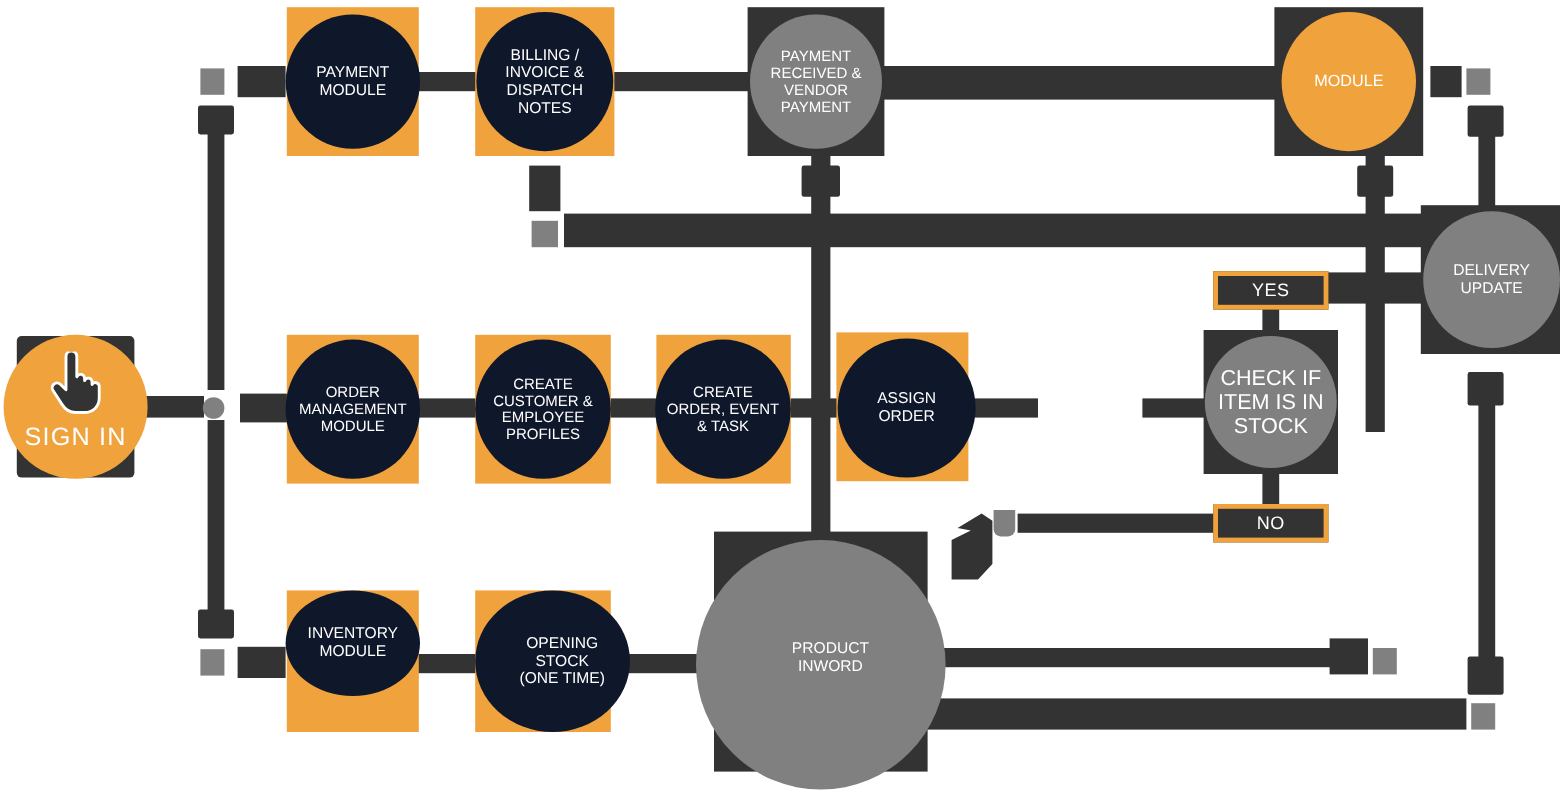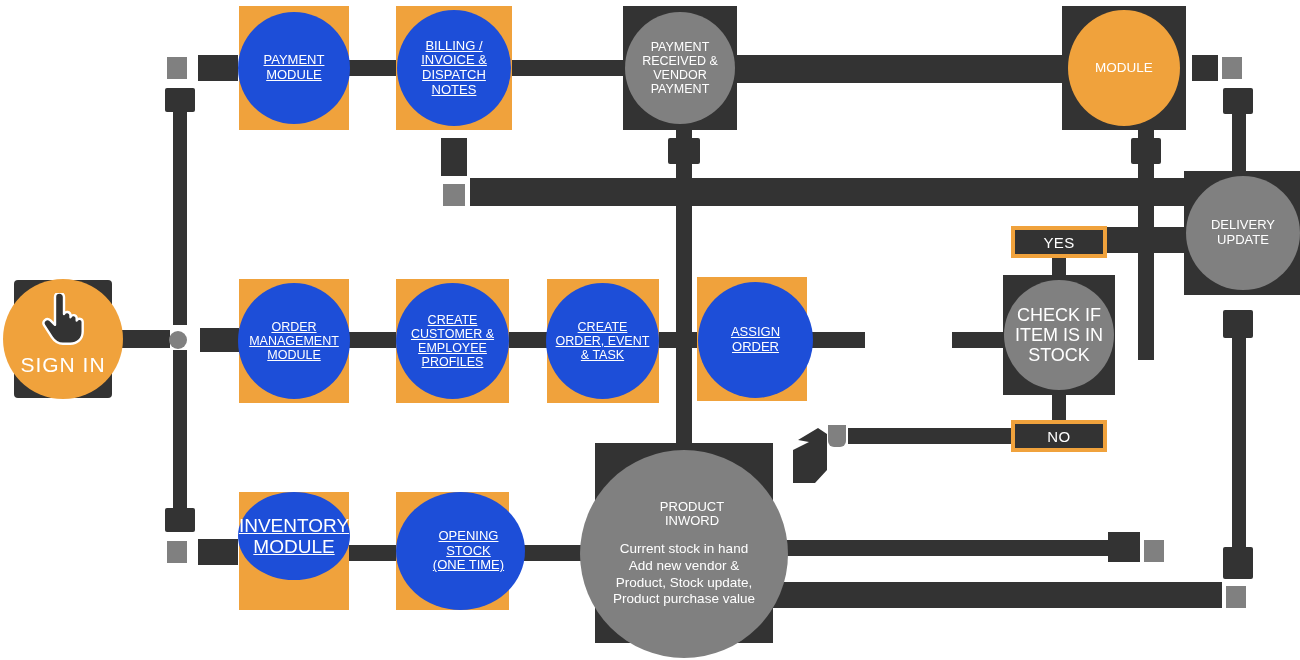--- a/index.html
+++ b/index.html
@@ -13,21 +13,21 @@
   .sq{position:absolute;background:#333333;}
   .sqg{position:absolute;background:#808080;}
 
   
   .node{position:absolute;box-sizing:border-box;}
   .node .plate{position:absolute;inset:0;}
   .node .disc{position:absolute;border-radius:50%;display:flex;align-items:center;
               justify-content:center;text-align:center;color:#ffffff;line-height:1.12;}
   .plate-orange{background:#F0A23C;}
   .plate-dark{background:#333333;}
-  .disc-dark{background:#1d4ed8;text-decoration:underline;}
+  .disc-dark{background:#0f172a;}
   .disc-gray{background:#808080;}
   .disc-orange{background:#F0A23C;}
   .lbl{display:block;}
 
   
   .decbox{position:absolute;box-sizing:border-box;background:#333333;border:4px solid #F0A23C;
           color:#fff;display:flex;align-items:center;justify-content:center;
           font-size:15px;letter-spacing:.4px;text-align:right;}
 
   .hand{position:absolute;width:46px;height:52px;}
@@ -181,37 +181,36 @@
 
   <div class="node" style="left:1003px;top:275px;width:112px;height:120px;">
     <div class="plate plate-dark"></div>
     <div class="disc disc-gray" style="left:1px;top:5px;width:110px;height:110px;font-size:18px;">
       <span class="lbl">CHECK IF<br>ITEM IS IN<br>STOCK</span>
     </div>
   </div>
 
   <div class="node" style="left:239px;top:492px;width:110px;height:118px;">
     <div class="plate plate-orange"></div>
-    <div class="disc disc-dark" style="left:-1px;top:0px;width:112px;height:88px;font-size:19px;">
+    <div class="disc disc-dark" style="left:-1px;top:0px;width:112px;height:88px;font-size:13px;">
       <span class="lbl">INVENTORY<br>MODULE</span>
     </div>
   </div>
 
   <div class="node" style="left:396px;top:492px;width:113px;height:118px;">
     <div class="plate plate-orange"></div>
     <div class="disc disc-dark" style="left:0px;top:0px;width:113px;height:118px;font-size:13px;padding-left:16px;">
       <span class="lbl">OPENING<br>STOCK<br>(ONE TIME)</span>
     </div>
   </div>
 
   <div class="node" style="left:595px;top:443px;width:178px;height:200px;">
     <div class="plate plate-dark"></div>
     <div class="disc disc-gray" style="left:-15px;top:7px;width:208px;height:208px;flex-direction:column;font-size:13px;">
       <span class="lbl" style="margin-bottom:12px;margin-left:16px;">PRODUCT<br>INWORD</span>
-      <span class="lbl" style="font-size:13.5px;line-height:1.25;">Current stock in hand<br>Add new vendor &amp;<br>Product, Stock update,<br>Product purchase value</span>
     </div>
   </div>
 
   <div class="decbox" style="left:1011px;top:226px;width:96px;height:32px;">
     <span>YES</span>
   </div>
 
   <div class="decbox" style="left:1011px;top:420px;width:96px;height:32px;">
     <span>NO</span>
   </div>

